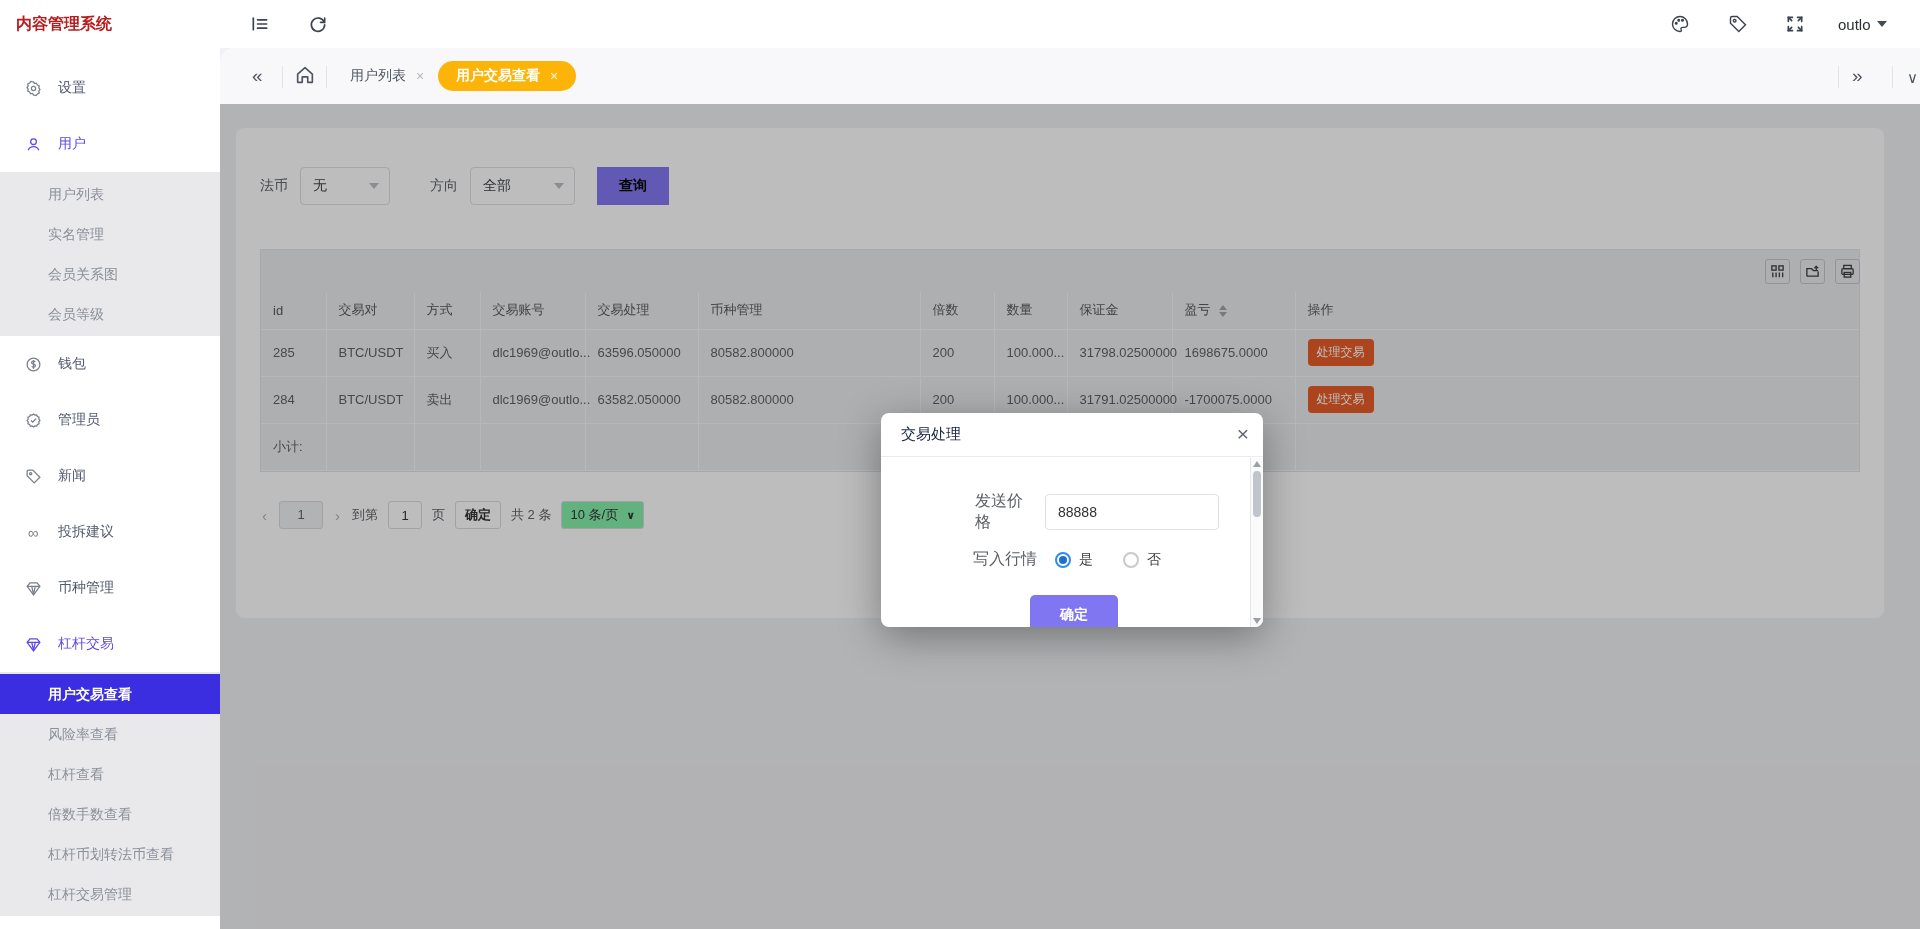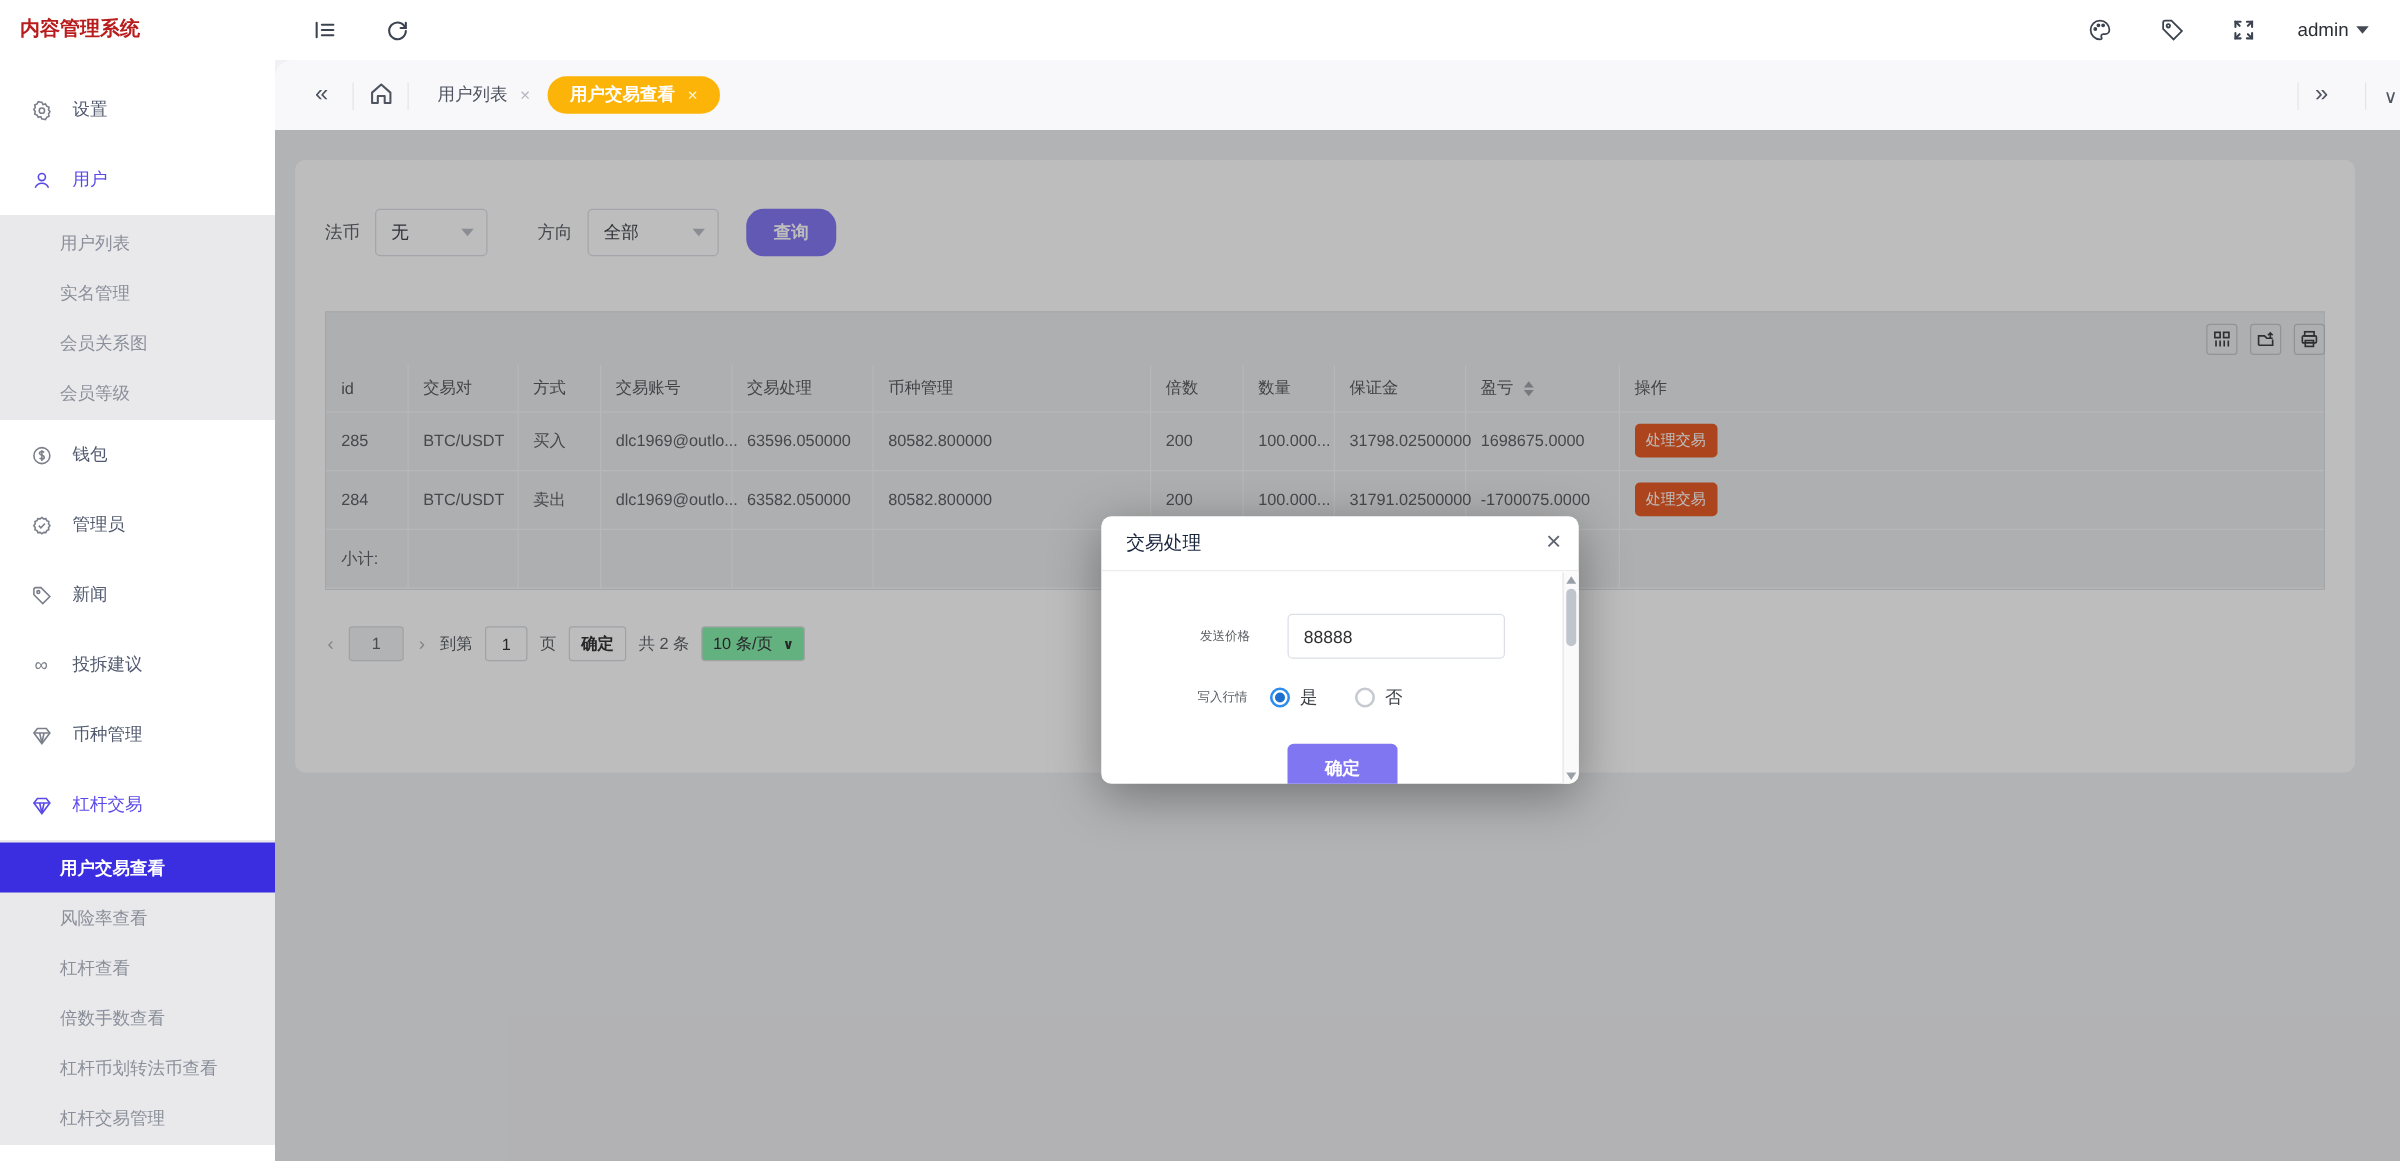--- a/index.html
+++ b/index.html
@@ -43,21 +43,21 @@
   
   .main { position:absolute; left:220px; top:104px; width:1700px; height:825px; background:#f0f1f4; z-index:5; }
   .card { position:absolute; left:16px; top:24px; width:1648px; height:490px; background:#ffffff; border-radius:8px; }
 
   .filters { position:absolute; left:24px; top:38px; height:40px; display:flex; align-items:center; }
   .flabel { font-size:14px; color:#5c6066; margin-right:12px; }
   .fselect { width:90px; height:38px; border:1px solid #dcdfe6; border-radius:4px; background:#fff; display:flex; align-items:center; justify-content:space-between; padding:0 10px 0 12px; font-size:14px; color:#3d4148; cursor:pointer; }
   .fselect.wide { width:105px; }
   .sel-caret { width:0; height:0; border-left:5px solid transparent; border-right:5px solid transparent; border-top:6px solid #b9bdc4; }
   .gap1 { width:40px; } .gap2 { width:22px; }
-  .btn-primary { width:72px; height:38px; border:none; border-radius:14px; background:#8176f1; color:#ffffff; font-size:14px; font-weight:bold; cursor:pointer; }
+  .btn-primary { width:72px; height:38px; border:none; border-radius:0; background:#8176f1; color:#000000; font-size:14px; font-weight:bold; cursor:pointer; }
 
   .table-panel { position:absolute; left:24px; top:121px; width:1600px; background:#ebecee; border:1px solid #e0e1e4; }
   .tp-toolbar { height:42px; position:relative; }
   .tool-btn { position:absolute; top:9px; width:25px; height:25px; border:1px solid #c4c6cb; border-radius:3px; background:transparent; color:#3a3d42; cursor:pointer; display:flex; align-items:center; justify-content:center; }
   .tool-btn svg { width:15px; height:15px; }
   .tb1 { left:1504px; } .tb2 { left:1539px; } .tb3 { left:1574px; }
 
   table.grid { width:1598px; border-collapse:collapse; table-layout:fixed; font-size:13px; color:#5c5f66; }
   table.grid th { height:37px; font-weight:normal; text-align:left; padding-left:12px; color:#55585e; border:1px solid #f7f8f9; border-top:none; }
   table.grid td { height:47px; padding-left:12px; border:1px solid #f7f8f9; }
@@ -80,21 +80,21 @@
   
   .dim { position:absolute; left:0; top:0; width:1700px; height:825px; background:rgba(10,10,12,0.27); z-index:40; }
 
   
   .modal { position:absolute; left:881px; top:413px; width:382px; height:214px; background:#ffffff; border-radius:8px; box-shadow:0 10px 40px rgba(0,0,0,.35); z-index:60; overflow:hidden; }
   .modal-head { height:44px; border-bottom:1px solid #ececf0; position:relative; }
   .modal-title { position:absolute; left:20px; top:12px; font-size:15px; color:#17233d; }
   .modal-close { position:absolute; right:14px; top:9px; font-size:21px; color:#5f6570; cursor:pointer; line-height:24px; }
   .modal-body { position:absolute; left:0; top:45px; width:369px; height:169px; }
   .mrow { position:absolute; display:flex; align-items:center; }
-  .mlabel { font-size:10px; color:#5c6066; }
+  .mlabel { font-size:16px; color:#5c6066;margin-left:15px; }
   .m-price { left:79px; top:33px; }
   .m-price .mlabel { width:58px; }
   .price-input { margin-left:12px; width:174px; height:36px; border:1px solid #dcdfe6; border-radius:4px; font-size:14px; color:#303133; padding-left:12px; background:#fff; }
   .m-quote { left:77px; top:91px; gap:0; }
   .radio { display:flex; align-items:center; margin-left:18px; cursor:pointer; }
   .radio .circle { width:16px; height:16px; border-radius:50%; border:2px solid #c6c9cf; background:#fff; display:flex; align-items:center; justify-content:center; }
   .radio.checked .circle { border-color:#2d8cf0; }
   .radio .dot { width:8px; height:8px; border-radius:50%; background:#1f6fd0; }
   .radio .rlabel { margin-left:8px; font-size:14px; color:#3d4148; }
   .modal-confirm { position:absolute; left:149px; top:137px; width:88px; height:40px; background:#8176f1; border:none; border-radius:5px; color:#fff; font-size:14px; font-weight:bold; cursor:pointer; }
@@ -143,21 +143,21 @@
         <path d="M15 4h5v5"></path>
         <path d="M9 20H4v-5"></path>
         <path d="M15 20h5v-5"></path>
         <path d="M4 4l4 4"></path>
         <path d="M20 4l-4 4"></path>
         <path d="M4 20l4-4"></path>
         <path d="M20 20l-4-4"></path>
       </svg>
   </div>
   <div class="admin-box">
-    <span class="admin-name">admin</span>
+    <span class="admin-name">outlo</span>
     <span class="caret-down"></span>
   </div>
 </div>
 
 <div class="sidebar">
   <div style="height:12px"></div>
   <div class="menu-item">
     <span class="micon">
       <svg viewBox="0 0 24 24" fill="none" stroke="currentColor" stroke-width="1.8">
           <circle cx="12" cy="12" r="3"></circle>

